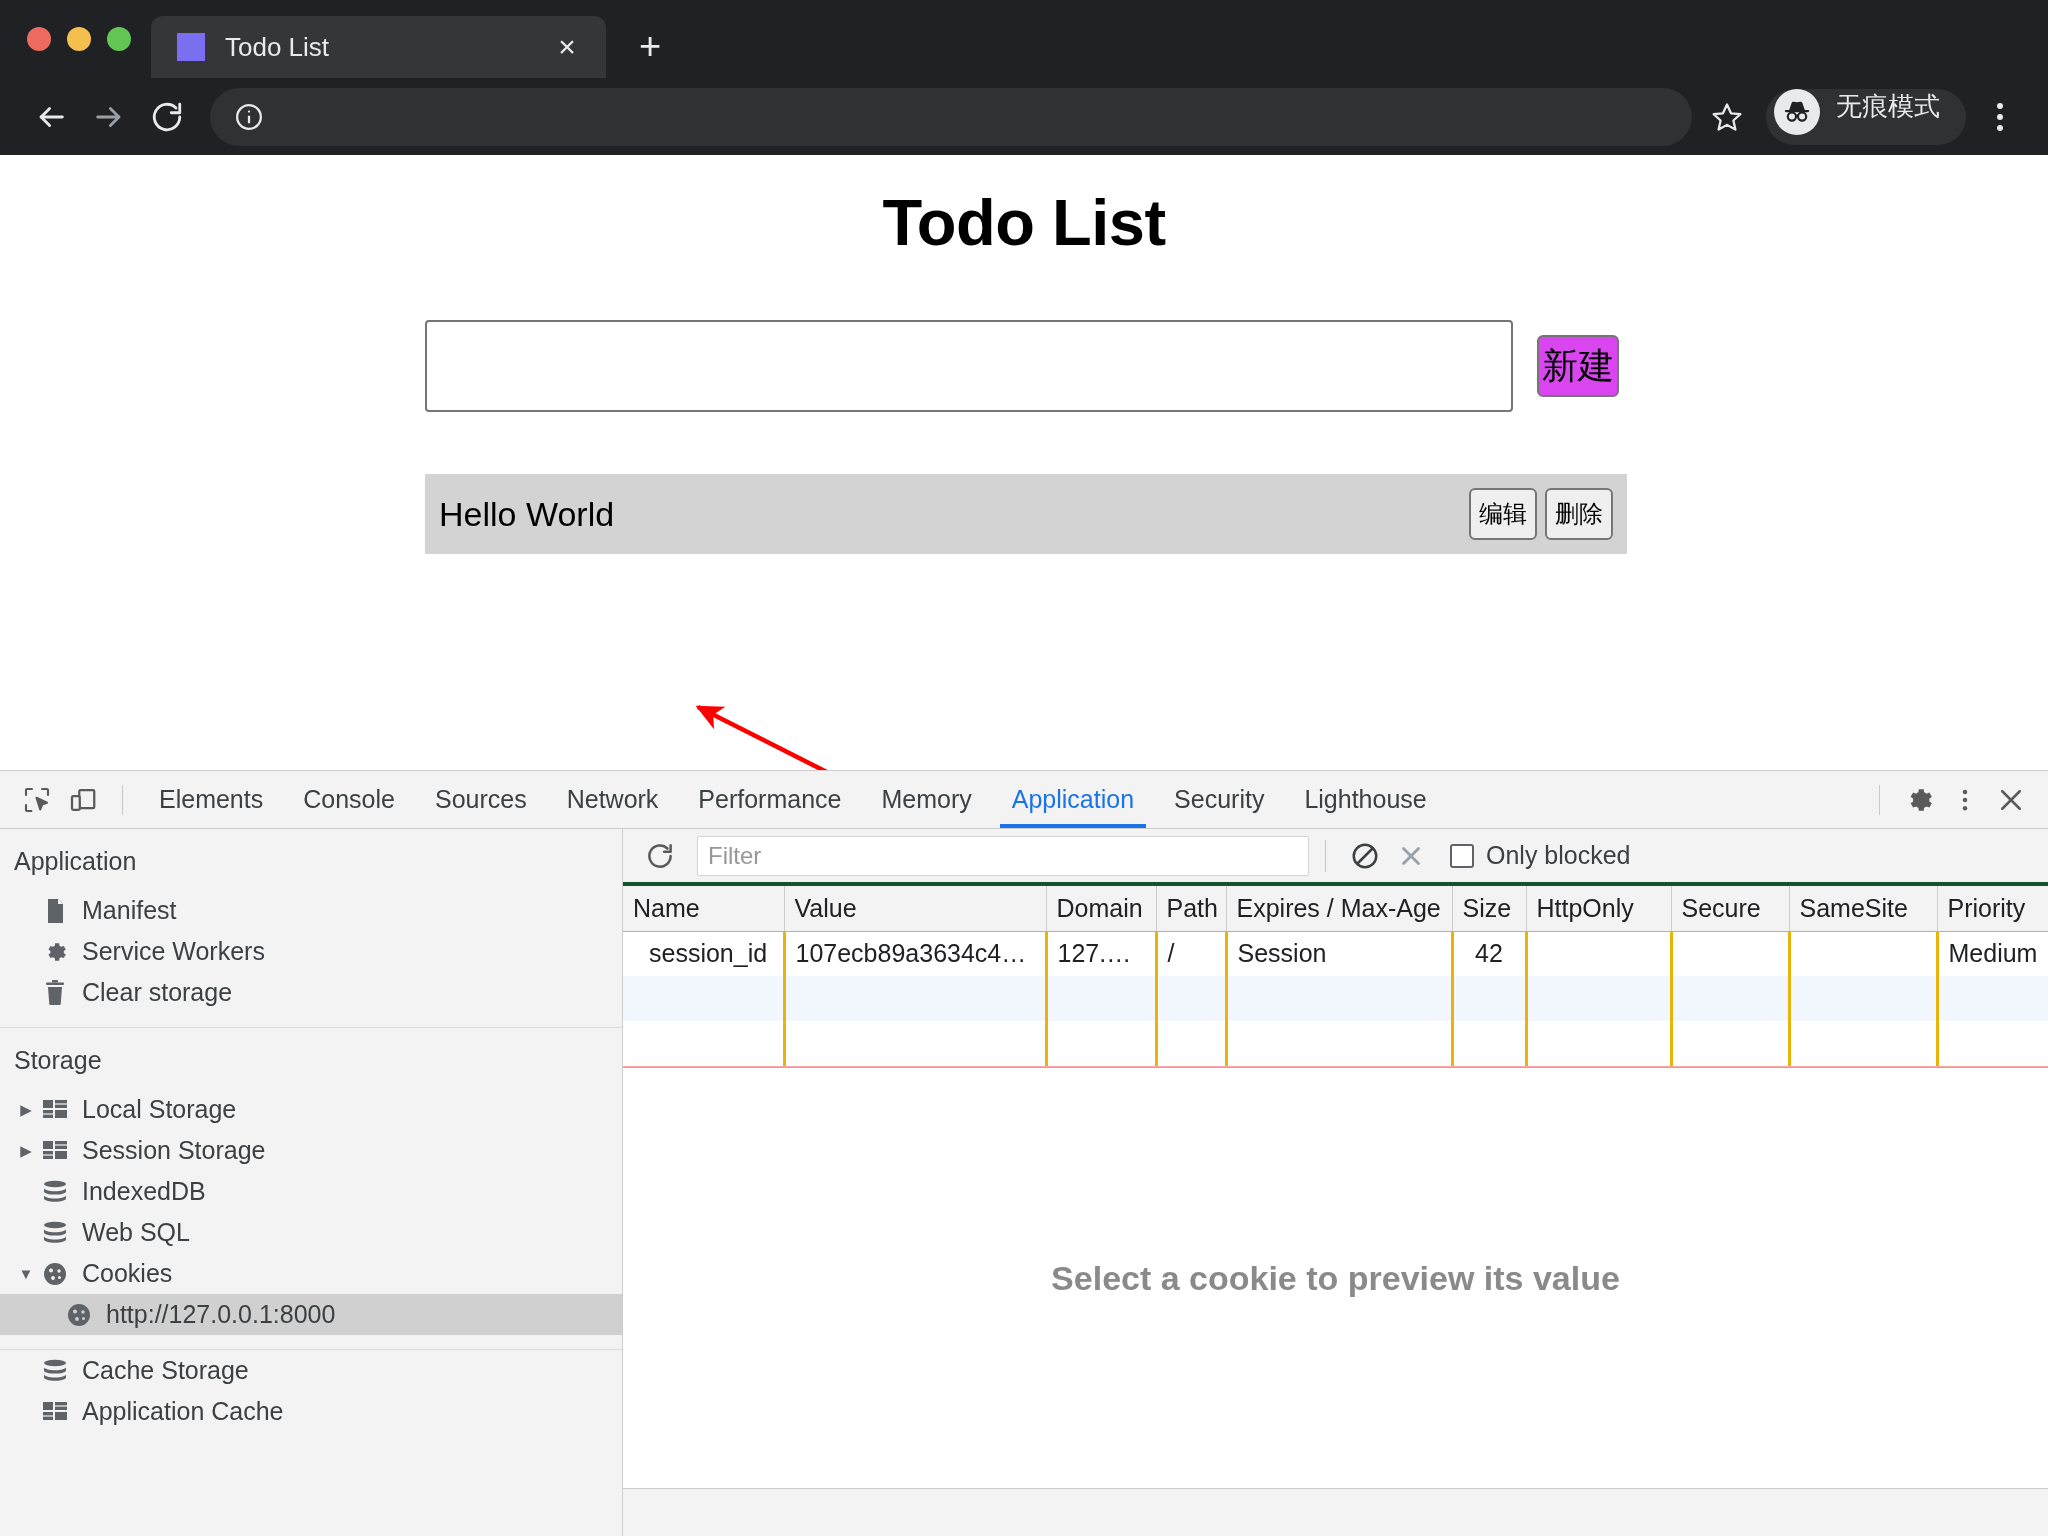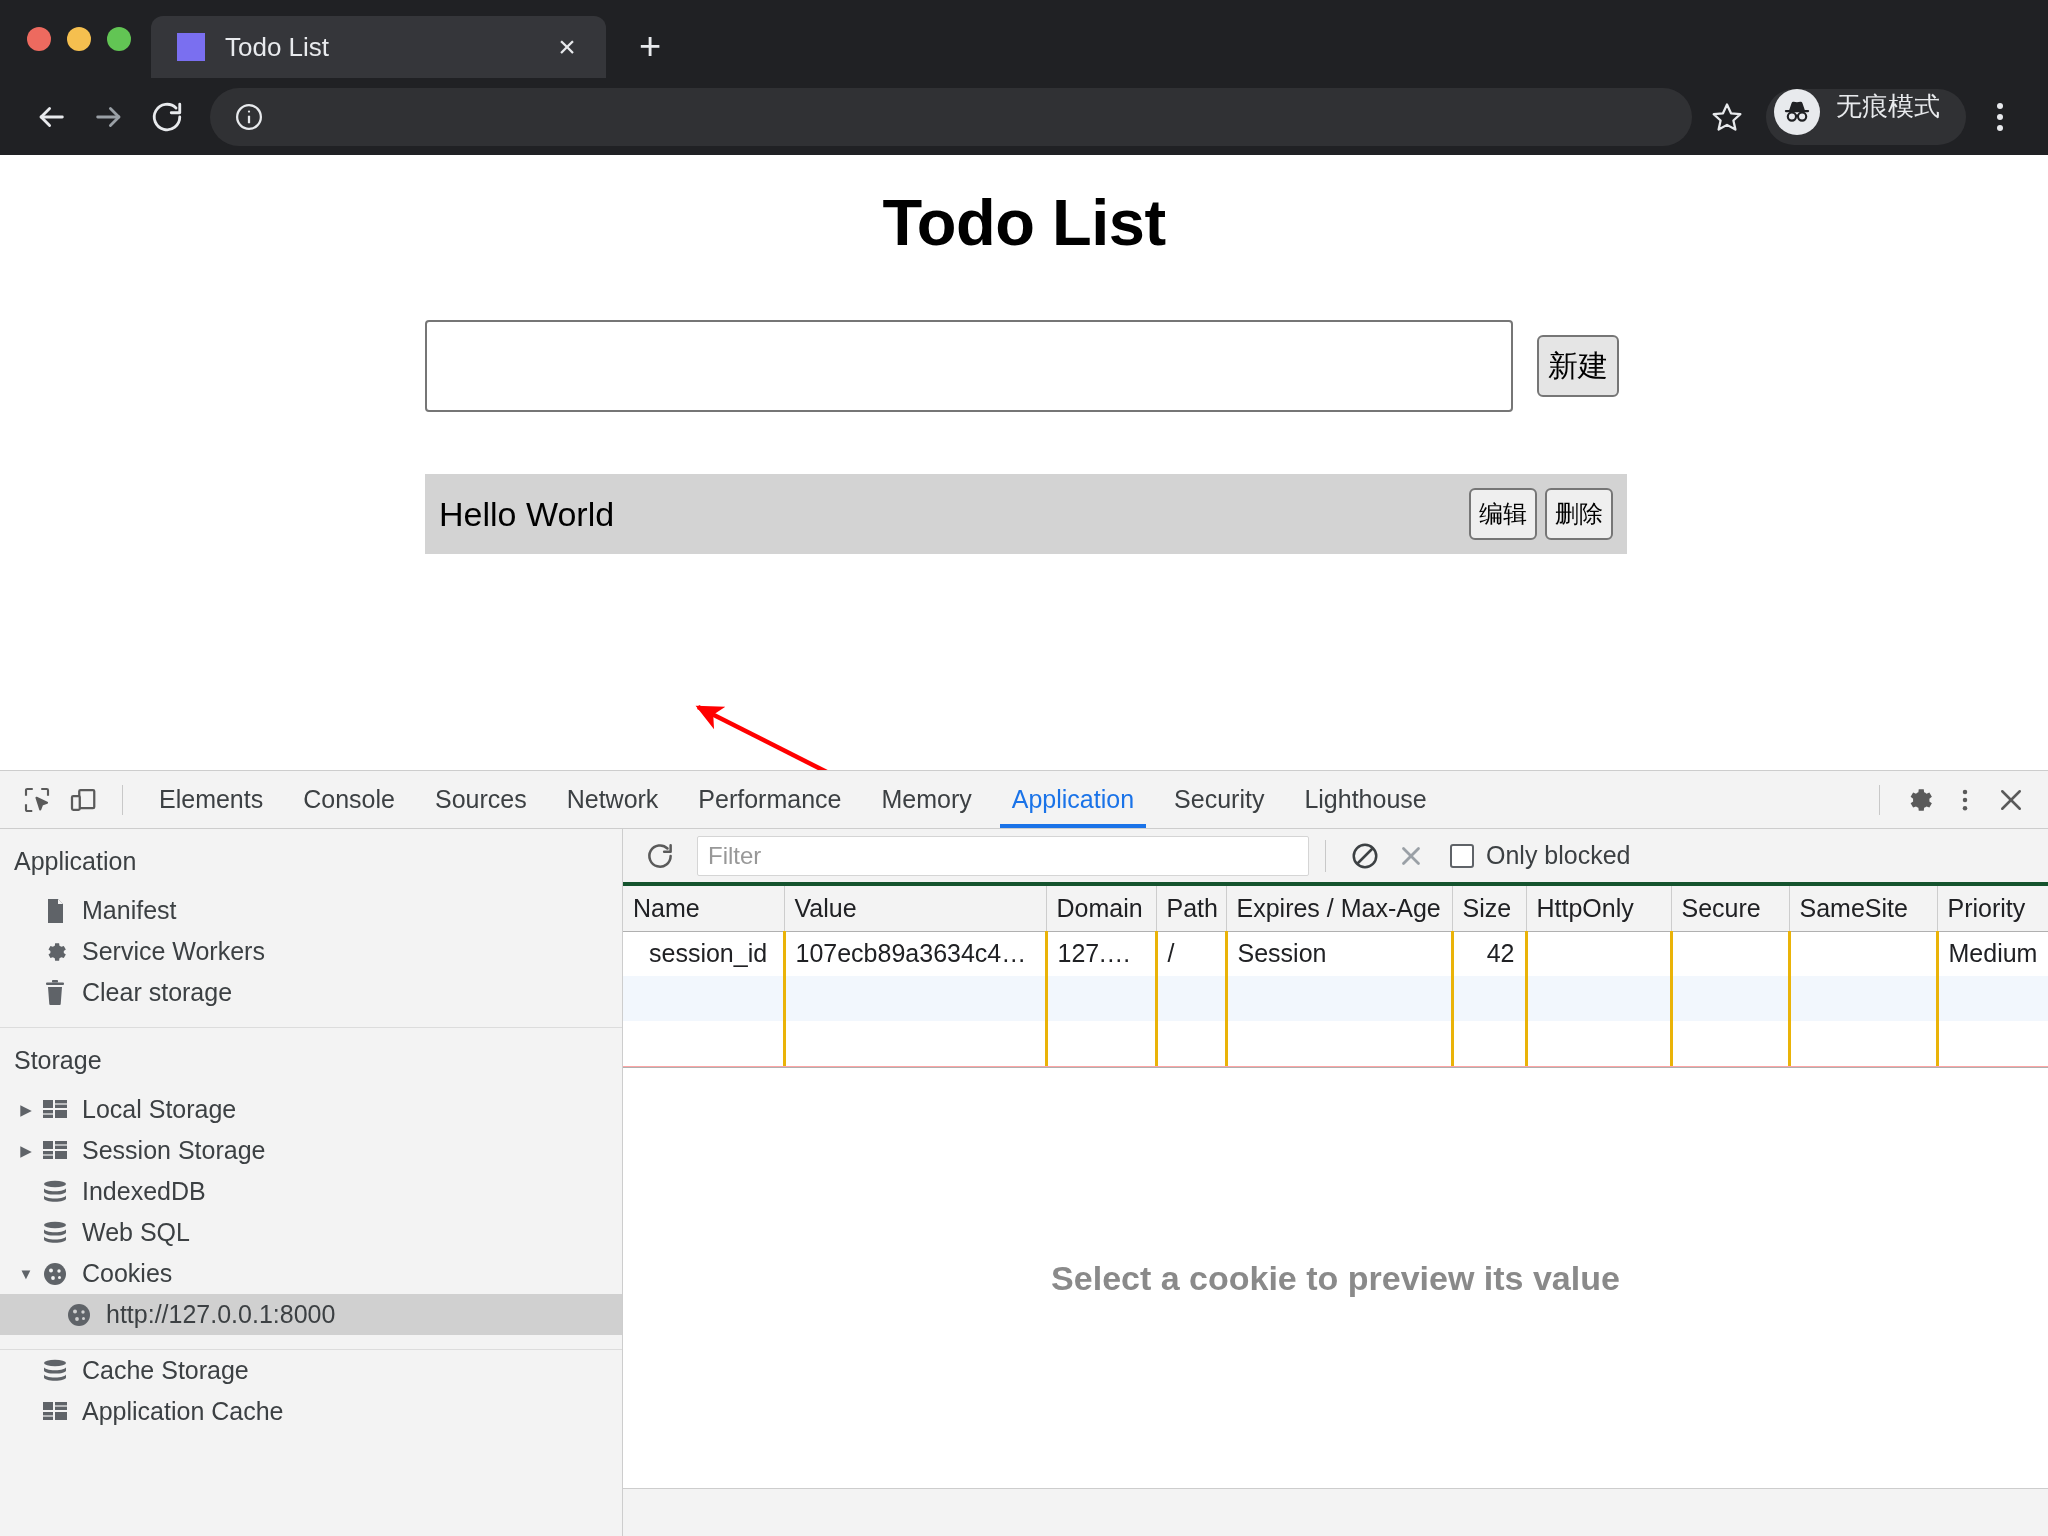--- a/index.html
+++ b/index.html
@@ -169,24 +169,24 @@
     border-radius: 4px;
     background: #fff;
     font-size: 26px;
     padding: 0 12px;
     font-family: "Liberation Sans", sans-serif;
   }
   #new-todo-btn {
     margin-left: 24px;
     width: 82px;
     height: 62px;
-    background: #e5e5e5;
+    background: #d946ef;
     border: 2px solid #767676;
     border-radius: 6px;
-    font-size: 30px;
+    font-size: 36px;
     color: #000;
     font-family: "Liberation Sans", sans-serif;
     display: flex; align-items: center; justify-content: center;
     margin-top: 15px;
     cursor: default;
   }
   #todo-list { margin: 62px 0 0 425px; width: 1202px; }
   .todo-item {
     background: #d3d3d3;
     height: 80px;
@@ -377,21 +377,21 @@
   #cookie-table tbody td {
     height: 45px;
     padding: 0 10px;
     border-right: 3px solid #eab308;
     white-space: nowrap;
     overflow: hidden;
     text-overflow: ellipsis;
   }
   #cookie-table tbody tr.row-odd  { background: #ffffff; }
   #cookie-table tbody tr.row-even { background: #f2f7fd; }
-  .cell-right { text-align: right; }
+  .cell-right { text-align: center; }
 
   #cookie-preview {
     flex: 1 1 auto;
     display: flex;
     align-items: center;
     justify-content: center;
     background: #fff;
     min-height: 0;
   }
   #cookie-preview-text {

